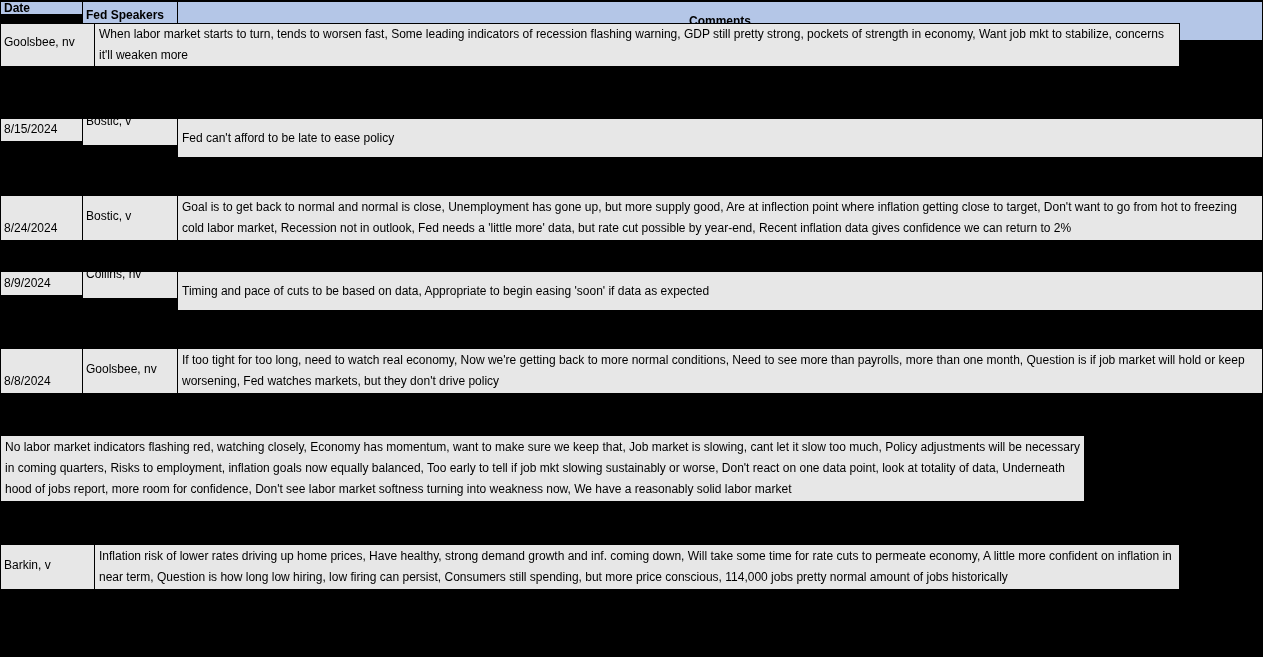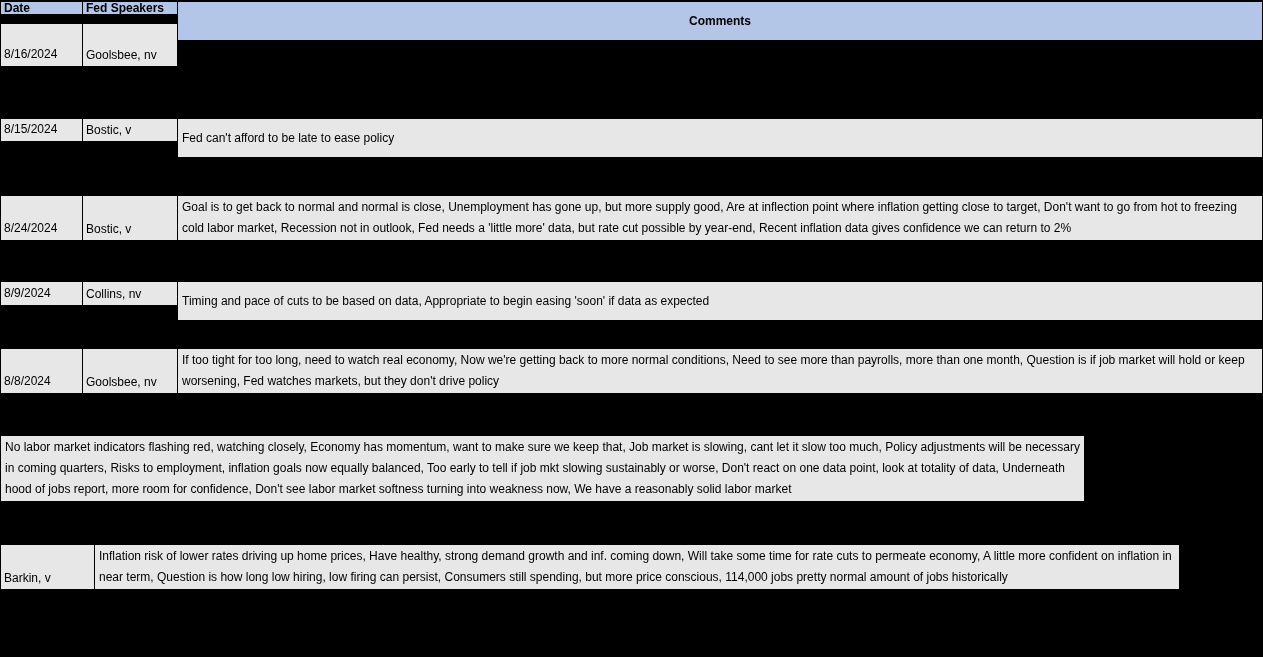--- a/index.html
+++ b/index.html
@@ -20,51 +20,51 @@
   .cell{
     background:var(--cell-bg);
     border:1px solid var(--line);
     font-size:12px;
     line-height:21px;
     overflow:hidden;
     display:flex;
   }
   .cell + .cell{border-left:none;}
   .c-date{width:83px;padding:1px 3px;align-items:flex-end;}
-  .c-speaker{width:95px;padding:0 3px;align-items:flex-end;}
+  .c-speaker{width:95px;padding:13px 3px;align-items:flex-end;}
   .c-comment{width:1085px;padding:19px 4px;align-items:center;}
   .header-row .cell{
     background:var(--header-bg);
     font-weight:bold;
     align-items:center;
   }
   .header-row .c-comment{justify-content:center;}
   .header-row{top:1px;height:14px;}
   .r0{top:23px;height:44px;}
   .r1{top:118px;height:24px;}
   .r2{top:195px;height:46px;}
-  .r3{top:281px;height:25px;}
+  .r3{top:271px;height:25px;}
   .r4{top:348px;height:46px;}
   .r5{top:435px;height:67px;}
   .r6{top:544px;height:46px;}
 </style>
 </head>
 <body>
 
 <div class="sheet">
 
   <div class="strip header-row">
     <div class="cell c-date">Date</div>
     <div class="cell c-speaker">Fed Speakers</div>
     <div class="cell c-comment">Comments</div>
   </div>
 
   <div class="strip r0">
-    <div class="cell c-date">8/16/2024</div>
     <div class="cell c-speaker">Goolsbee, nv</div>
+    <div class="cell c-comment">When labor market starts to turn, tends to worsen fast, Some leading indicators of recession flashing warning, GDP still pretty strong, pockets of strength in economy, Want job mkt to stabilize, concerns it'll weaken more</div>
   </div>
 
   <div class="strip r1">
     <div class="cell c-date">8/15/2024</div>
     <div class="cell c-speaker">Bostic, v</div>
     <div class="cell c-comment">Fed can't afford to be late to ease policy</div>
   </div>
 
   <div class="strip r2">
     <div class="cell c-date">8/24/2024</div>

